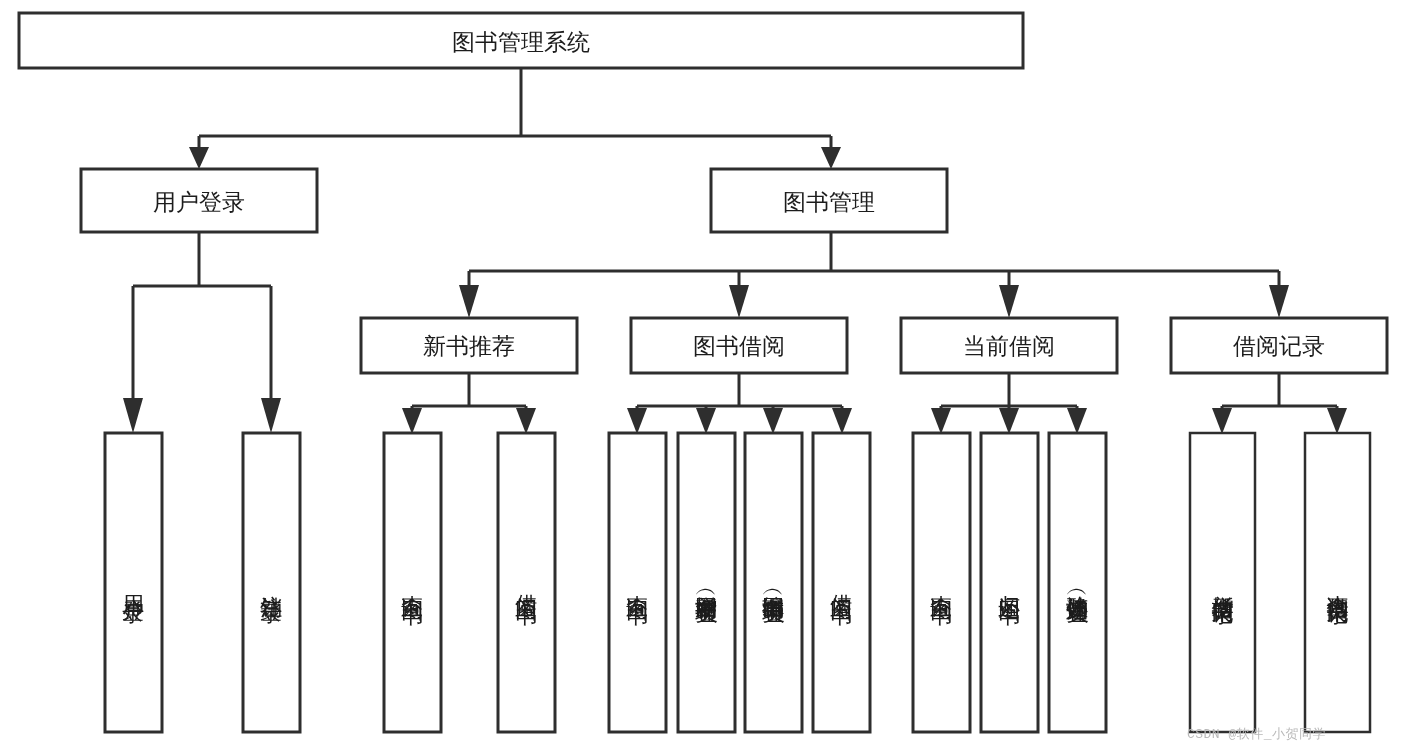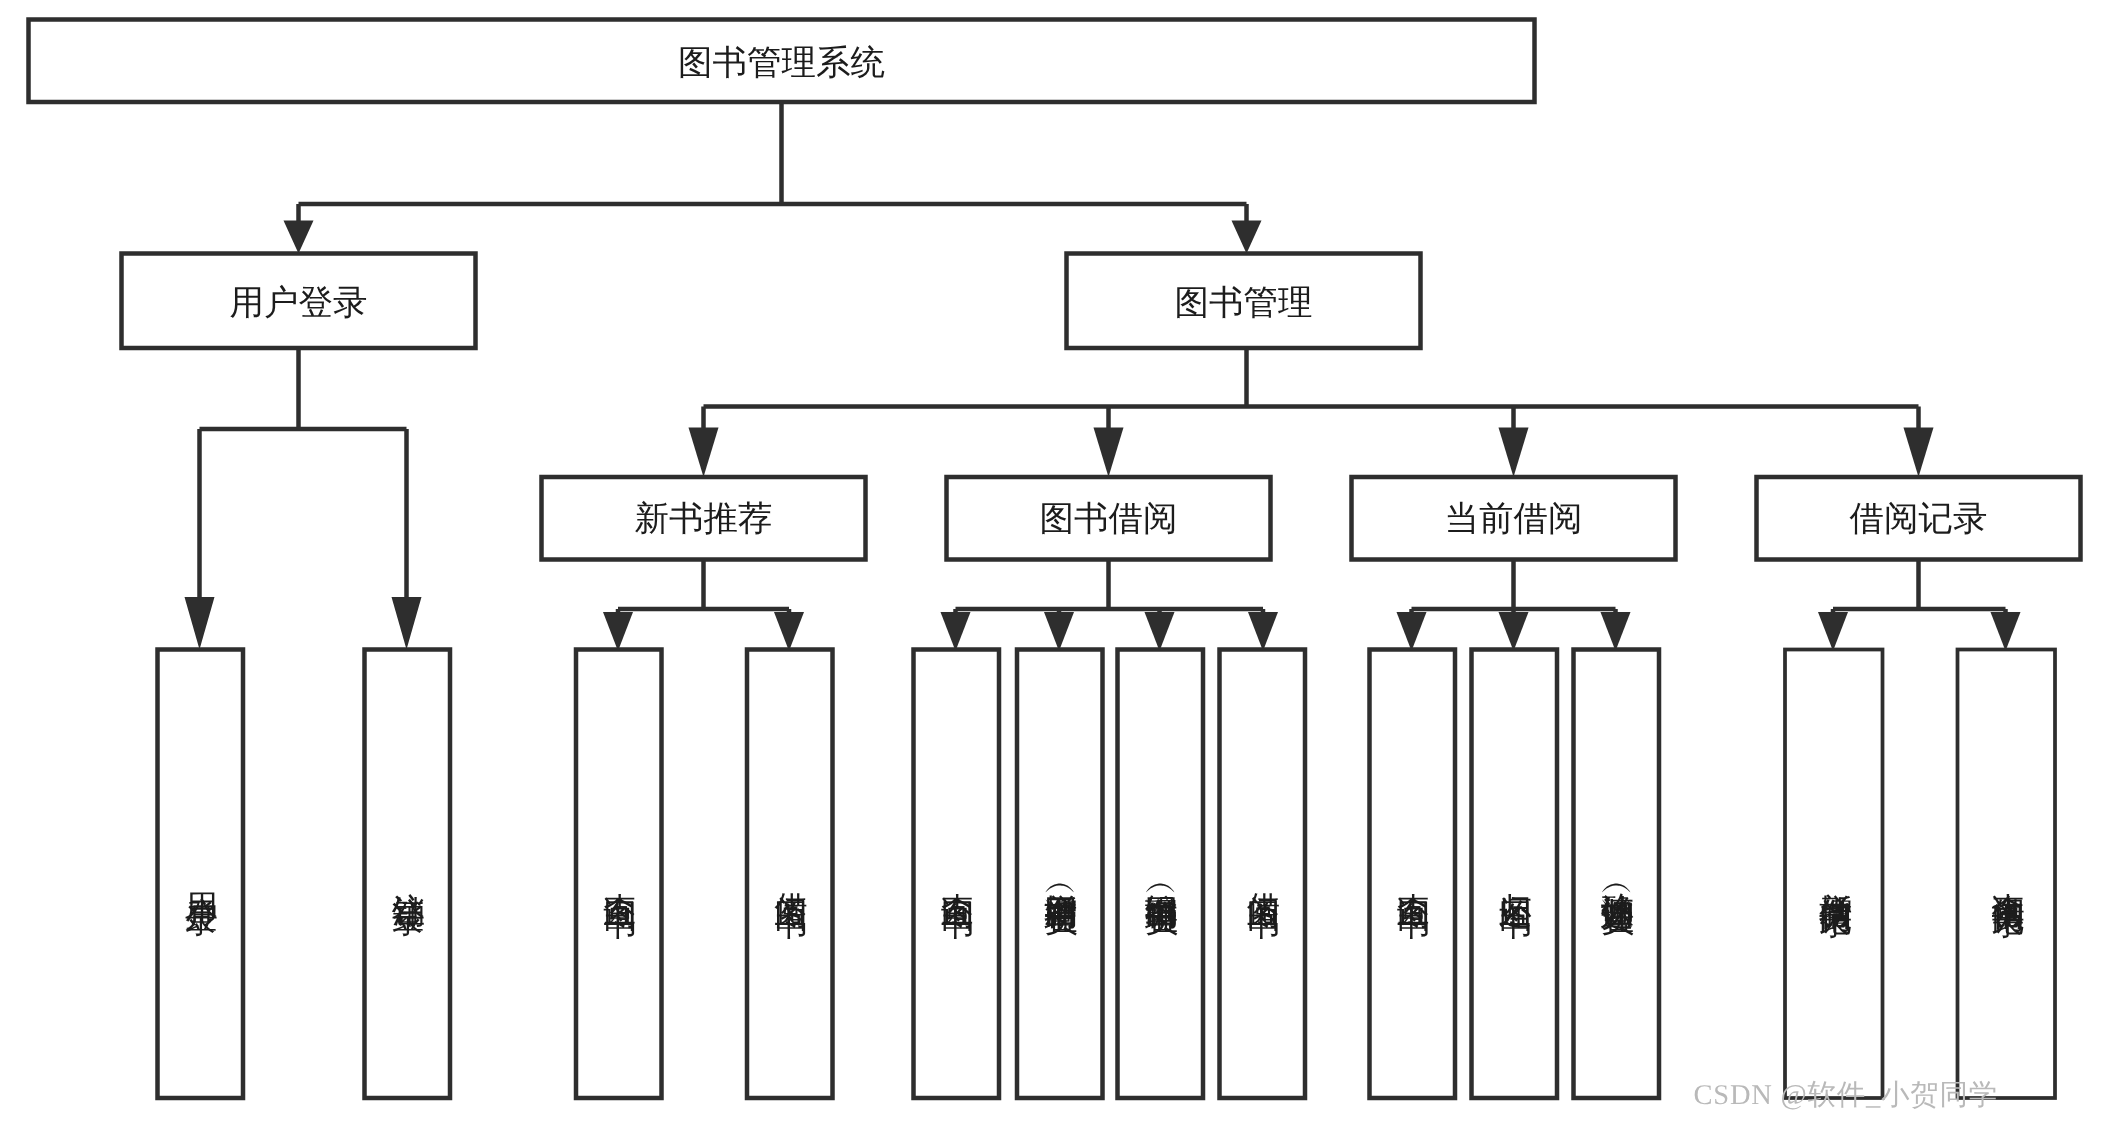--- a/index.html
+++ b/index.html
@@ -11,21 +11,20 @@
     width: 1405px;
     height: 747px;
     font-family: "DejaVu Sans", "Liberation Sans", sans-serif;
     overflow: hidden;
   }
   #diagram-root {
     position: relative;
     width: 1332px;
     height: 747px;
     background: #ffffff;
-    padding-left: 20px;
   }
   svg.diagram-canvas {
     position: absolute;
     top: 0;
     left: 0;
     width: 1405px;
     height: 747px;
   }
   .node-box {
     fill: #ffffff;
@@ -47,24 +46,24 @@
   }
   .node-label {
     fill: #1c1c1c;
     font-family: "DejaVu Sans", "Liberation Sans", sans-serif;
     font-size: 23px;
     text-anchor: middle;
     dominant-baseline: central;
   }
   .watermark-text {
     position: absolute;
-    right: 20px;
+    right: 6px;
     bottom: 4px;
-    font-family: Liberation Serif, serif;
-    font-size: 19px;
+    font-family: Liberation Mono, monospace;
+    font-size: 13px;
     color: #b9b9b9;
     white-space: nowrap;
     letter-spacing: 0.5px;
   }
 </style>
 </head>
 <body>
 
 <div id="diagram-root">
 

